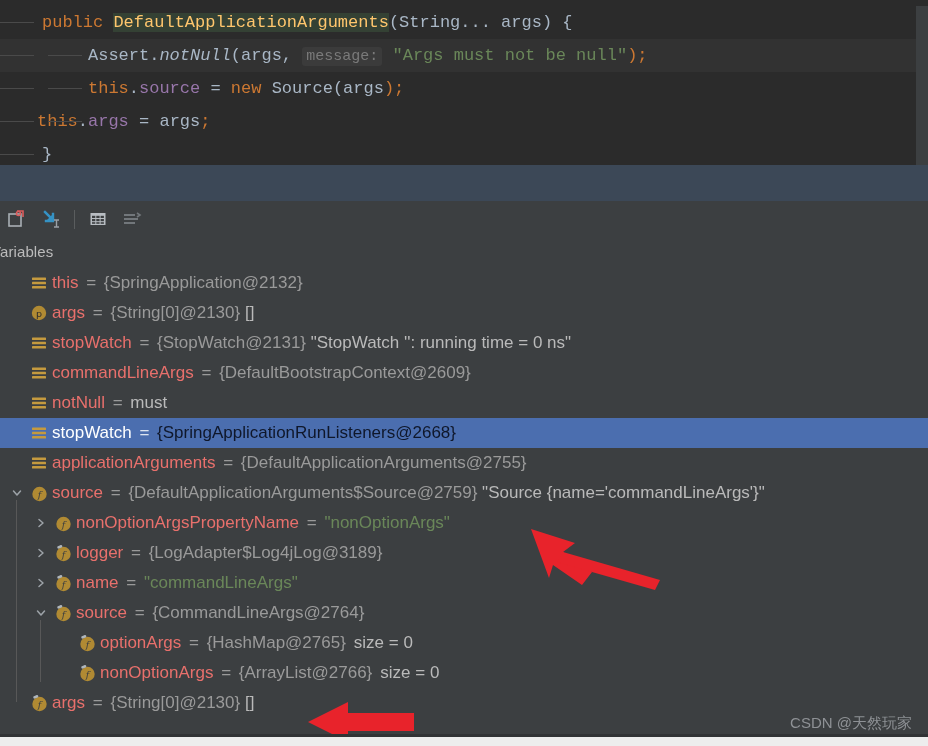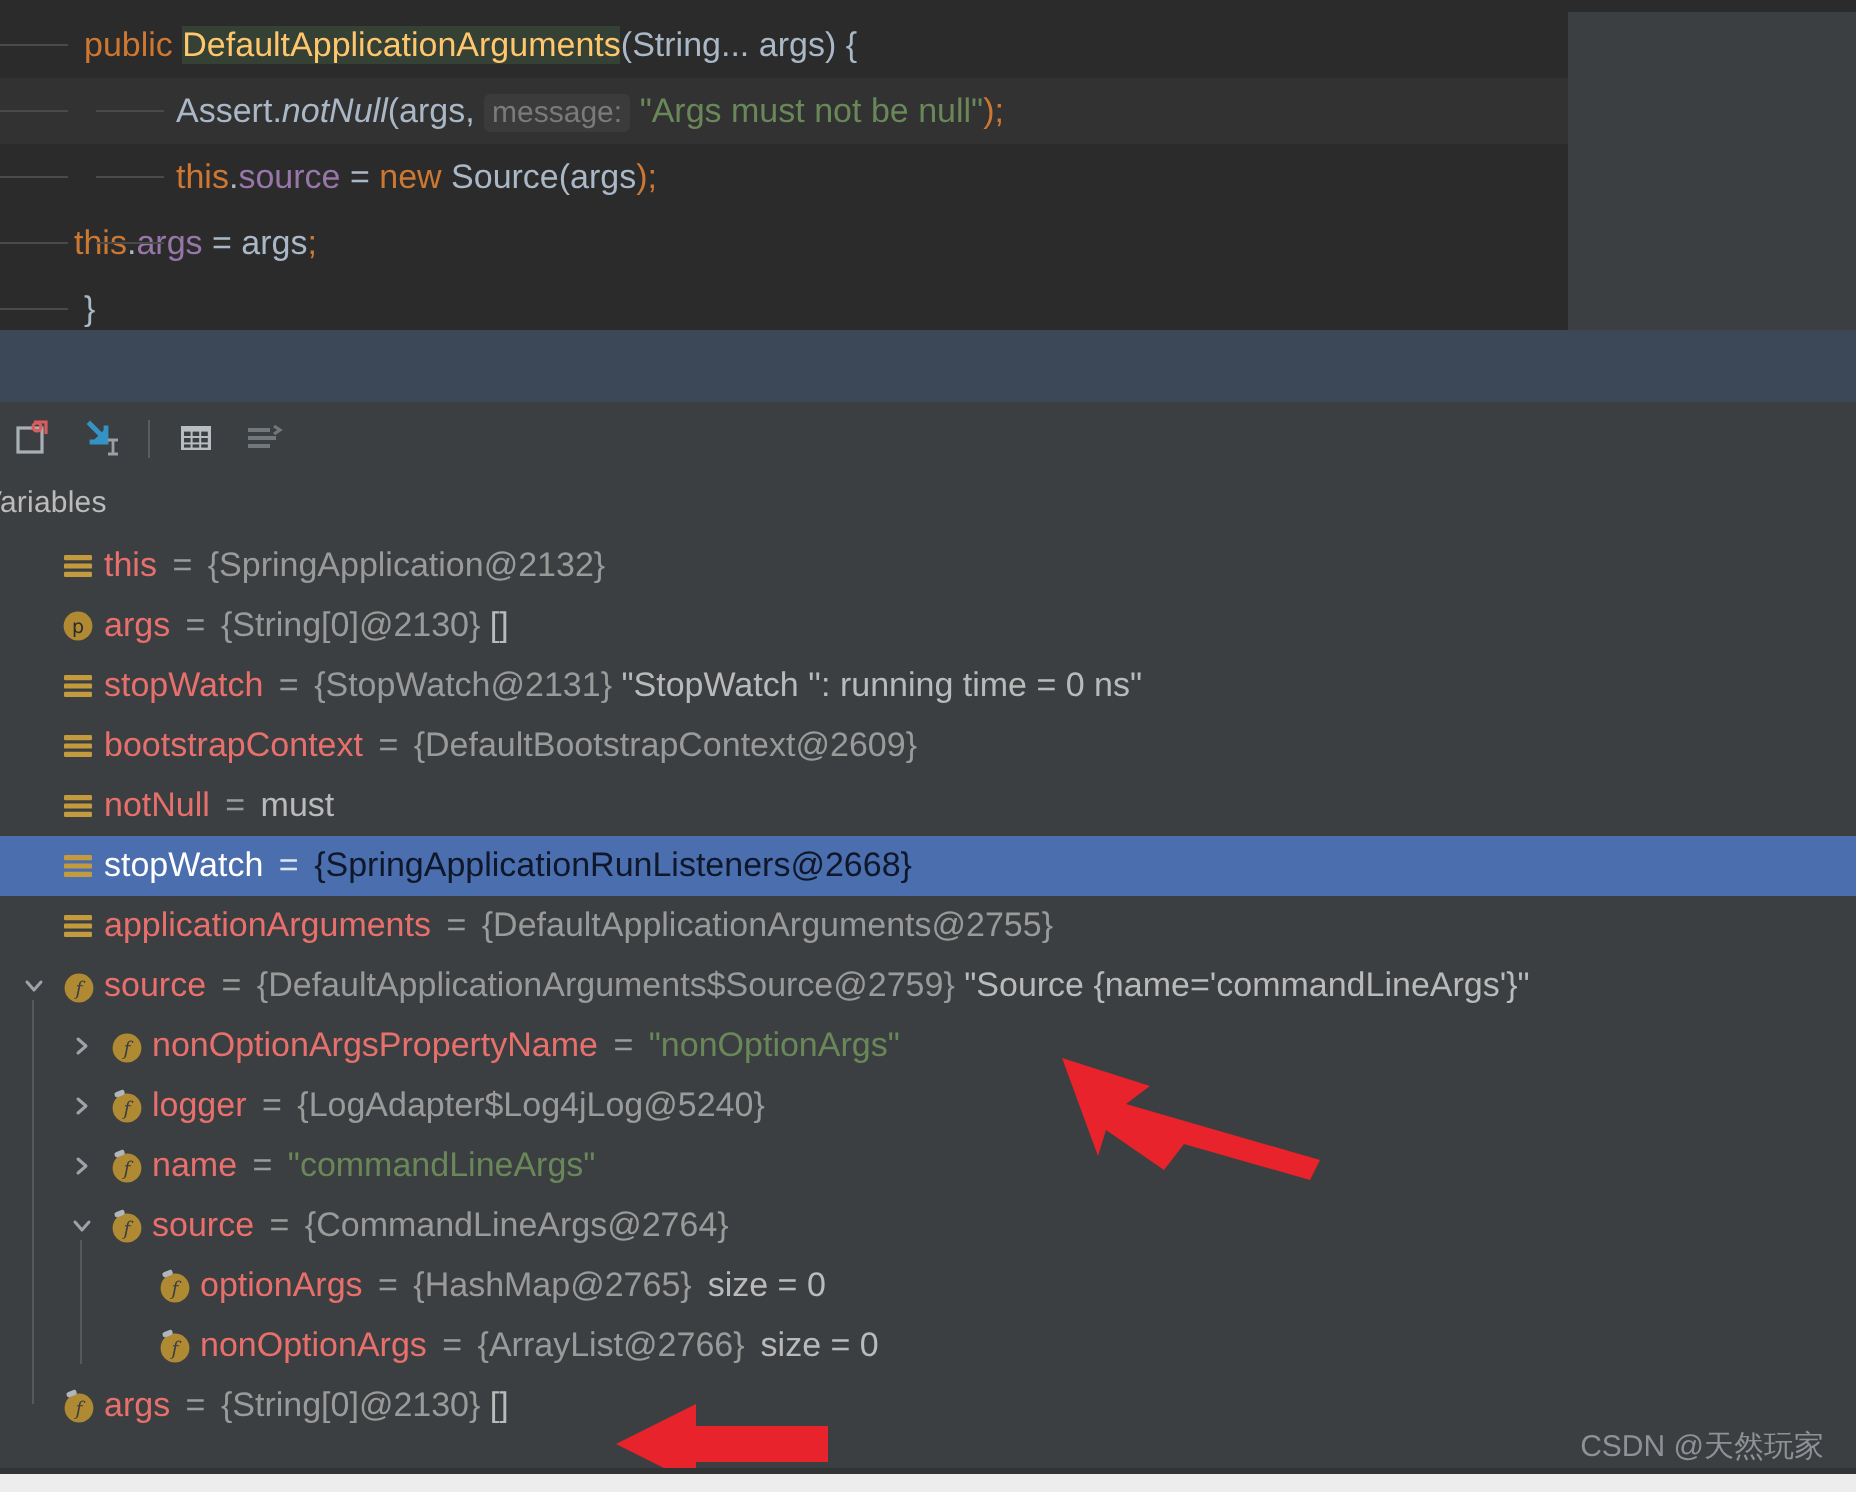--- a/index.html
+++ b/index.html
@@ -9,23 +9,23 @@
     font-family:"Liberation Sans", sans-serif;
     -webkit-font-smoothing:antialiased;
   }
   #app{position:relative;width:928px;height:746px;}
 
   
   .top-strip{position:absolute;left:0;top:0;width:928px;height:6px;background:#2B2B2B;}
 
   
   .editor{
-    position:absolute;left:0;top:6px;width:784px;height:159px;
+    position:absolute;left:0;top:6px;width:916px;height:159px;
     background:#2B2B2B;
-    font-family:Liberation Sans, sans-serif;
+    font-family:Liberation Mono, monospace;
     font-size:17px;
     overflow:hidden;
   }
   .code-line{
     position:relative;height:33px;line-height:33px;white-space:pre;
     color:#A9B7C6;
   }
   .code-line.caret{background:#323232;}
   .indent-guide{
     position:absolute;top:16px;height:1px;width:34px;background:#4a4a4a;
@@ -215,21 +215,21 @@
           <span style="position: absolute; left: 52px; top: 0px;"><span class="vname">stopWatch</span><span class="veq"> = </span><span class="vref">{StopWatch@2131}</span><span class="vtext"> "StopWatch '': running time = 0 ns"</span></span>
         </div>
         <div class="var-row" id="row-bootstrapcontext">
           <div class="icon-slot" style="left: 28px;">
             <svg width="18" height="18" viewBox="0 0 18 18">
               <rect x="2" y="3.5" width="14" height="2.6" rx="0.6" fill="#C49A3F"></rect>
               <rect x="2" y="7.7" width="14" height="2.6" rx="0.6" fill="#C49A3F"></rect>
               <rect x="2" y="11.9" width="14" height="2.6" rx="0.6" fill="#C49A3F"></rect>
             </svg>
           </div>
-          <span style="position: absolute; left: 52px; top: 0px;"><span class="vname">bootstrapContext</span><span class="veq"> = </span><span class="vref">{DefaultBootstrapContext@2609}</span></span>
+          <span style="position: absolute; left: 52px; top: 0px;"><span class="vname">commandLineArgs</span><span class="veq"> = </span><span class="vref">{DefaultBootstrapContext@2609}</span></span>
         </div>
         <div class="var-row" id="row-context">
           <div class="icon-slot" style="left: 28px;">
             <svg width="18" height="18" viewBox="0 0 18 18">
               <rect x="2" y="3.5" width="14" height="2.6" rx="0.6" fill="#C49A3F"></rect>
               <rect x="2" y="7.7" width="14" height="2.6" rx="0.6" fill="#C49A3F"></rect>
               <rect x="2" y="11.9" width="14" height="2.6" rx="0.6" fill="#C49A3F"></rect>
             </svg>
           </div>
           <span style="position: absolute; left: 52px; top: 0px;"><span class="vname">notNull</span><span class="veq"> = </span><span class="vnull">must</span></span>
@@ -288,21 +288,21 @@
               <path d="M4 2.5 L8 6 L4 9.5" fill="none" stroke="#9DA3A8" stroke-width="1.5" stroke-linecap="round" stroke-linejoin="round"></path>
             </svg>
           </div>
           <div class="icon-slot" style="left: 52px;">
             <svg width="19" height="19" viewBox="0 0 19 19">
               <circle cx="9.5" cy="10" r="7.2" fill="#B08A33"></circle>
               <text x="9.5" y="13.6" font-size="9.5" font-family="DejaVu Serif,serif" font-style="italic" fill="#3C3F41" text-anchor="middle">f</text>
               <rect x="3.2" y="1.5" width="5.2" height="2.6" rx="1.1" fill="#AFB6BC" transform="rotate(-22 5.8 2.8)"></rect>
             </svg>
           </div>
-          <span style="position: absolute; left: 76px; top: 0px;"><span class="vname">logger</span><span class="veq"> = </span><span class="vref">{LogAdapter$Log4jLog@5240}</span></span>
+          <span style="position: absolute; left: 76px; top: 0px;"><span class="vname">logger</span><span class="veq"> = </span><span class="vref">{LogAdapter$Log4jLog@3189}</span></span>
         </div>
         <div class="var-row" id="row-name">
           <div class="chev" style="left: 34px;">
             <svg width="12" height="12" viewBox="0 0 12 12">
               <path d="M4 2.5 L8 6 L4 9.5" fill="none" stroke="#9DA3A8" stroke-width="1.5" stroke-linecap="round" stroke-linejoin="round"></path>
             </svg>
           </div>
           <div class="icon-slot" style="left: 52px;">
             <svg width="19" height="19" viewBox="0 0 19 19">
               <circle cx="9.5" cy="10" r="7.2" fill="#B08A33"></circle>

